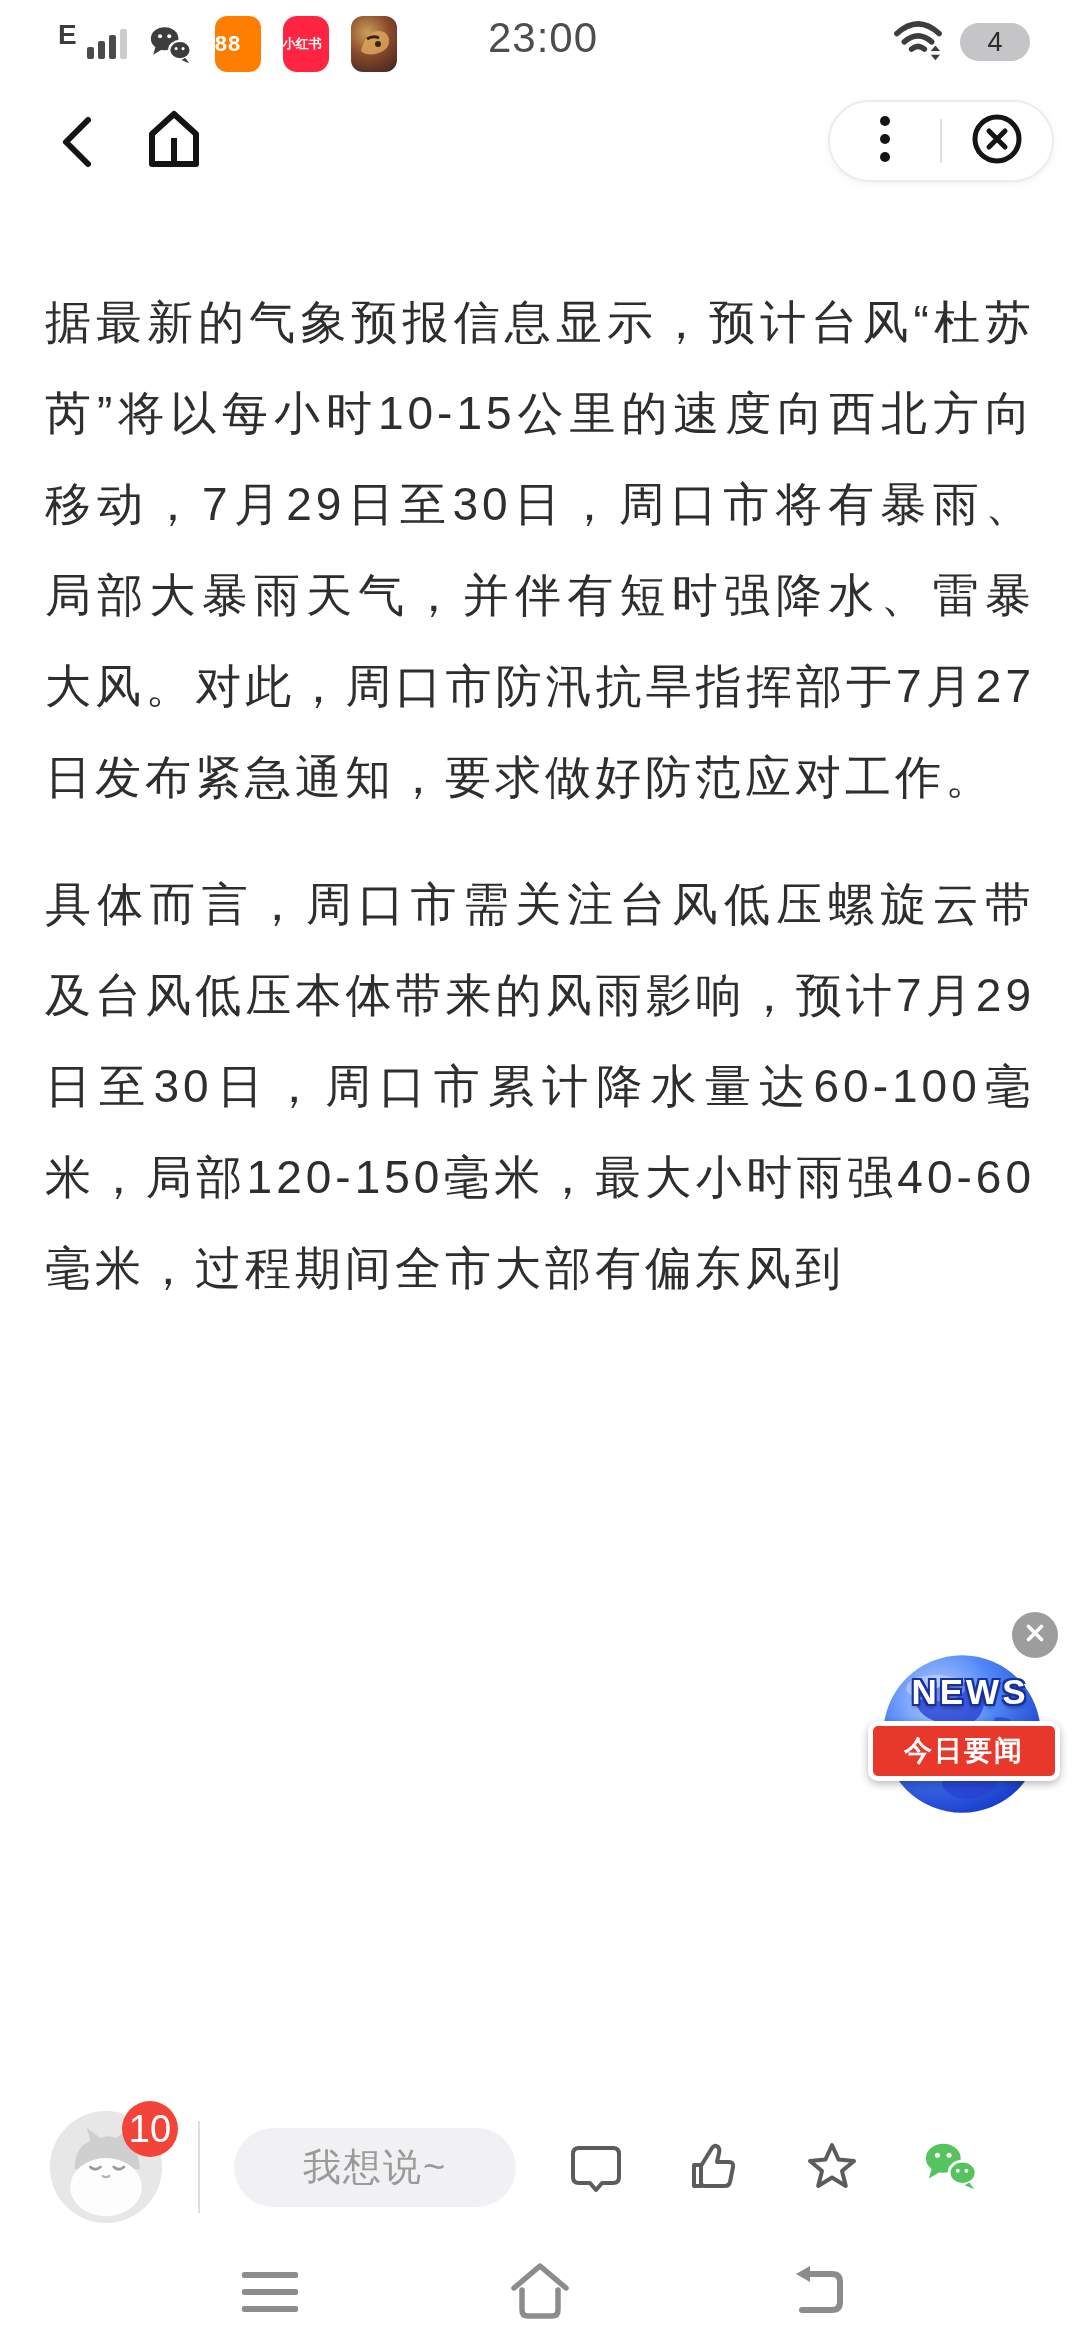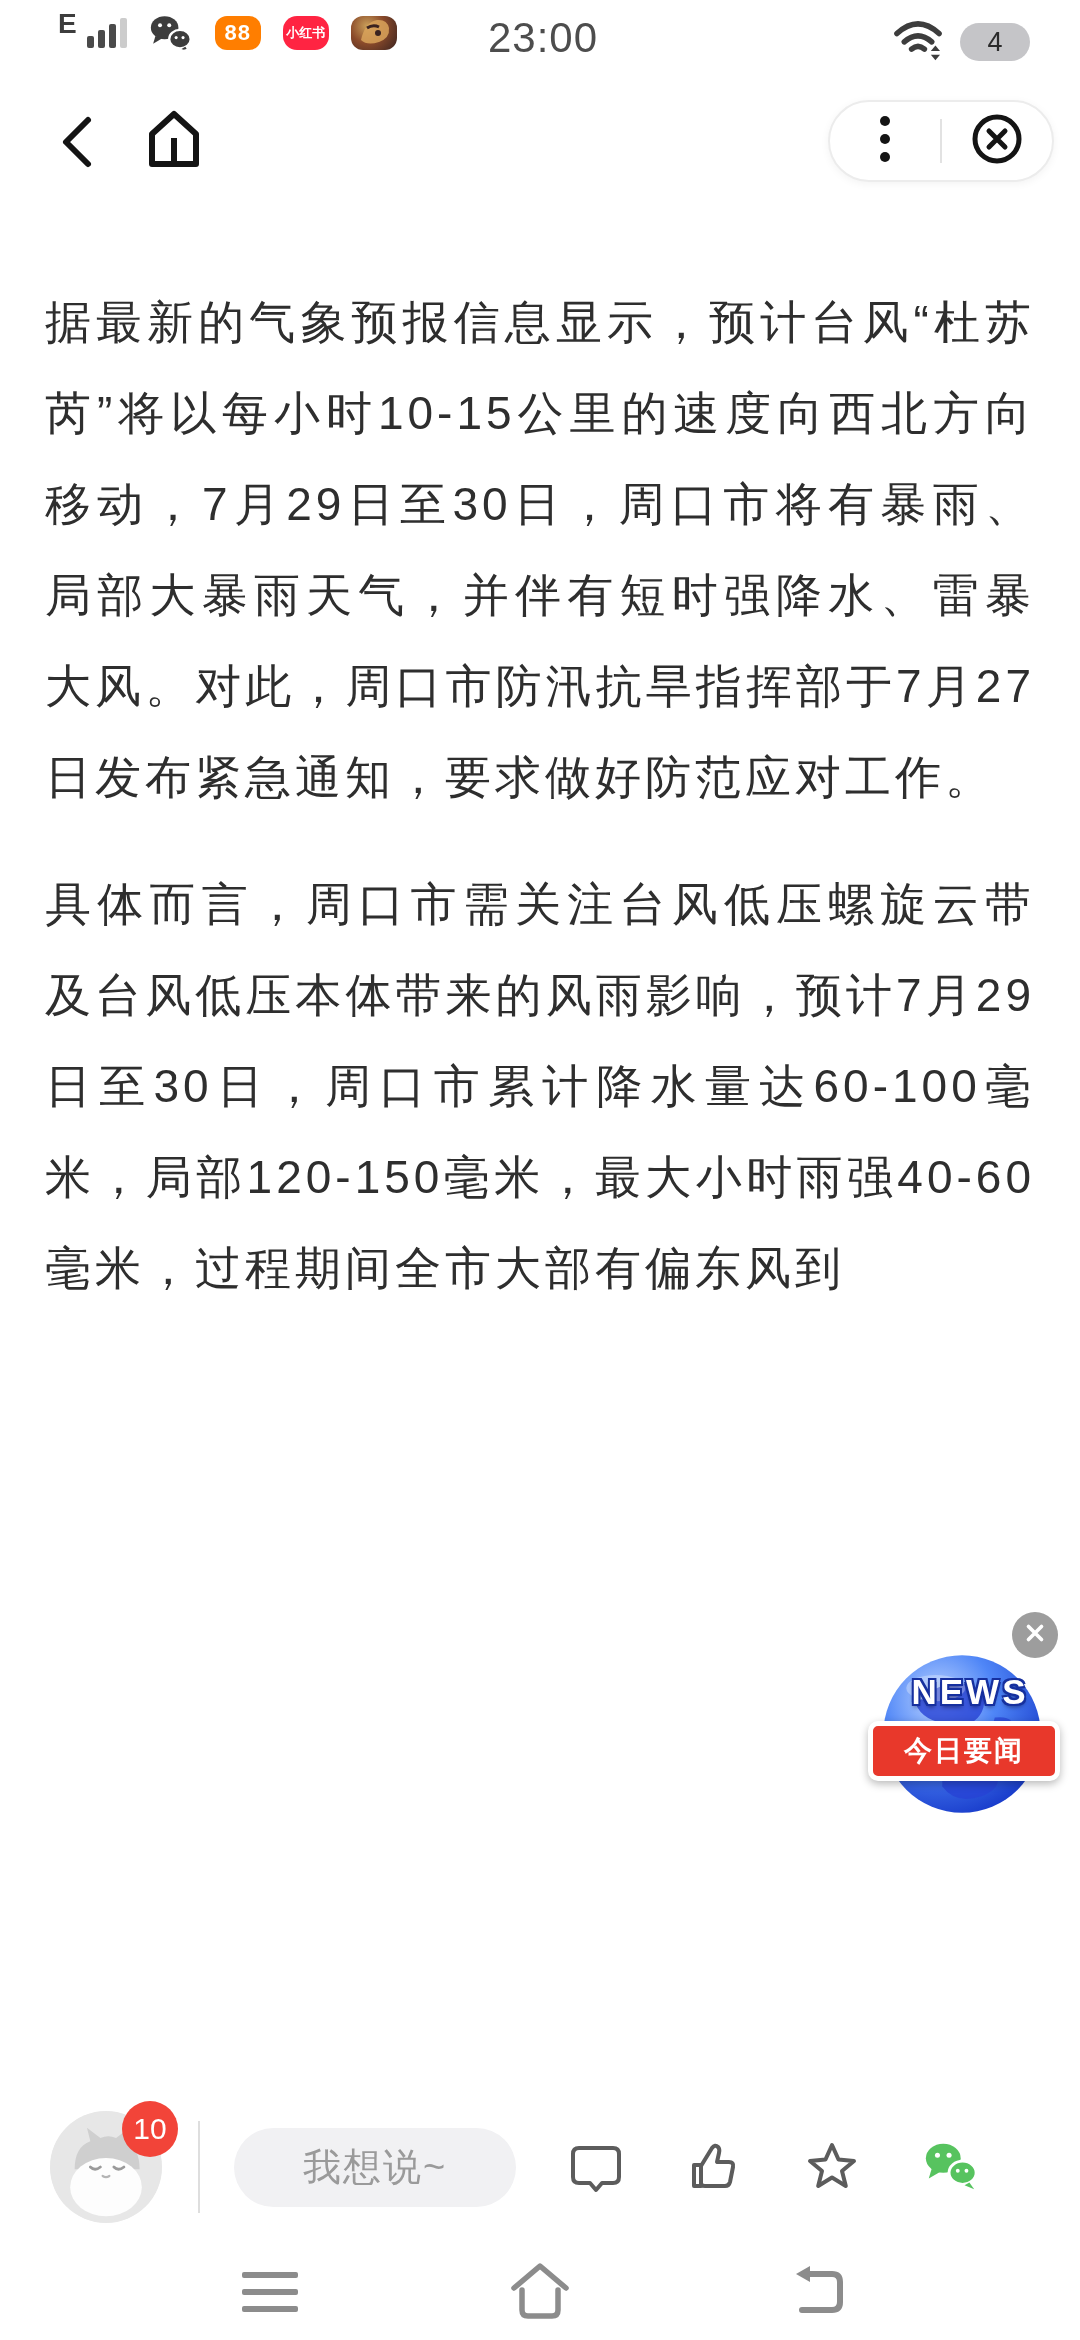--- a/index.html
+++ b/index.html
@@ -6,21 +6,21 @@
   body{width:1080px;height:2340px;position:relative;background:#fff;overflow:hidden;
        font-family:"Liberation Sans",sans-serif;}
   
   .status-bar{position:absolute;top:0;left:0;width:1080px;height:82px;background:#fff;}
   .sb-left{position:absolute;left:58px;top:16px;display:flex;align-items:center;gap:20px;}
   .net{display:flex;align-items:flex-end;gap:10px;}
   .net-e{font-size:28px;font-weight:bold;color:#3d3d3d;line-height:1;transform:translateY(-10px);}
   .bars{display:flex;align-items:flex-end;gap:4px;}
   .bar{width:7px;border-radius:2px;}
   .app-icons{display:flex;align-items:center;gap:22px;}
-  .app-icon{width:46px;height:34px;border-radius:12px;display:flex;align-items:center;justify-content:center;overflow:hidden;}
+  .app-icon{width:46px;height:56px;border-radius:12px;display:flex;align-items:center;justify-content:flex-start;overflow:hidden;}
   .ic-wechat-dark{background:transparent;}
   .ic-kuaishou{background:#ff7e00;color:#fff;font-size:22px;font-weight:bold;letter-spacing:1px;}
   .ic-xhs{background:#ff2442;color:#fff;font-size:13px;font-weight:bold;border-radius:14px;}
   .ic-game{background:radial-gradient(circle at 35% 30%,#caa05a 0%,#8a4a2a 45%,#3a2320 100%);}
   .sb-clock{position:absolute;left:483px;top:14px;width:120px;text-align:center;
             font-size:42px;color:#4d4d4d;letter-spacing:1px;}
   .sb-right{position:absolute;right:50px;top:18px;display:flex;align-items:center;gap:16px;}
   .battery{width:70px;height:38px;border-radius:19px;background:#c5c5c8;display:flex;
            align-items:center;justify-content:center;font-size:27px;color:#2b2b2b;}
   
@@ -47,21 +47,21 @@
   .ad-banner{position:absolute;left:-10px;top:113px;width:182px;height:50px;background:#e8382b;
              border:5px solid #fff;border-radius:10px;box-shadow:0 3px 8px rgba(0,0,0,.28);
              display:flex;align-items:center;justify-content:center;font-size:28px;font-weight:bold;
              color:#fff;letter-spacing:2px;white-space:nowrap;}
   
   .comment-bar{position:absolute;left:0;top:2086px;width:1080px;height:162px;background:#fff;
                display:flex;align-items:center;}
   .avatar-wrap{position:relative;margin-left:50px;width:112px;height:112px;flex:none;}
   .avatar{width:112px;height:112px;border-radius:50%;overflow:hidden;background:#ebebeb;}
   .notif-badge{position:absolute;right:-16px;top:-10px;min-width:56px;height:56px;border-radius:28px;
-               background:#f24439;color:#fff;font-size:30px;display:flex;align-items:center;
+               background:#f24439;color:#fff;font-size:38px;display:flex;align-items:center;
                justify-content:center;padding:0 4px;box-sizing:border-box;}
   .v-div{width:2px;height:92px;background:#dedede;margin:0 34px 0 36px;flex:none;}
   .comment-input{width:282px;height:79px;border-radius:48px;background:#f1f1f3;color:#9a9a9a;
                  font-size:38px;display:flex;align-items:center;justify-content:center;
                  letter-spacing:2px;flex:none;}
   .actions{display:flex;align-items:center;gap:62px;margin-left:52px;}
   .action{width:56px;height:56px;flex:none;}
   
   .sys-nav{position:absolute;left:0;top:2248px;width:1080px;height:92px;background:#fff;}
   .sys-btn{position:absolute;top:10px;width:64px;height:68px;}

